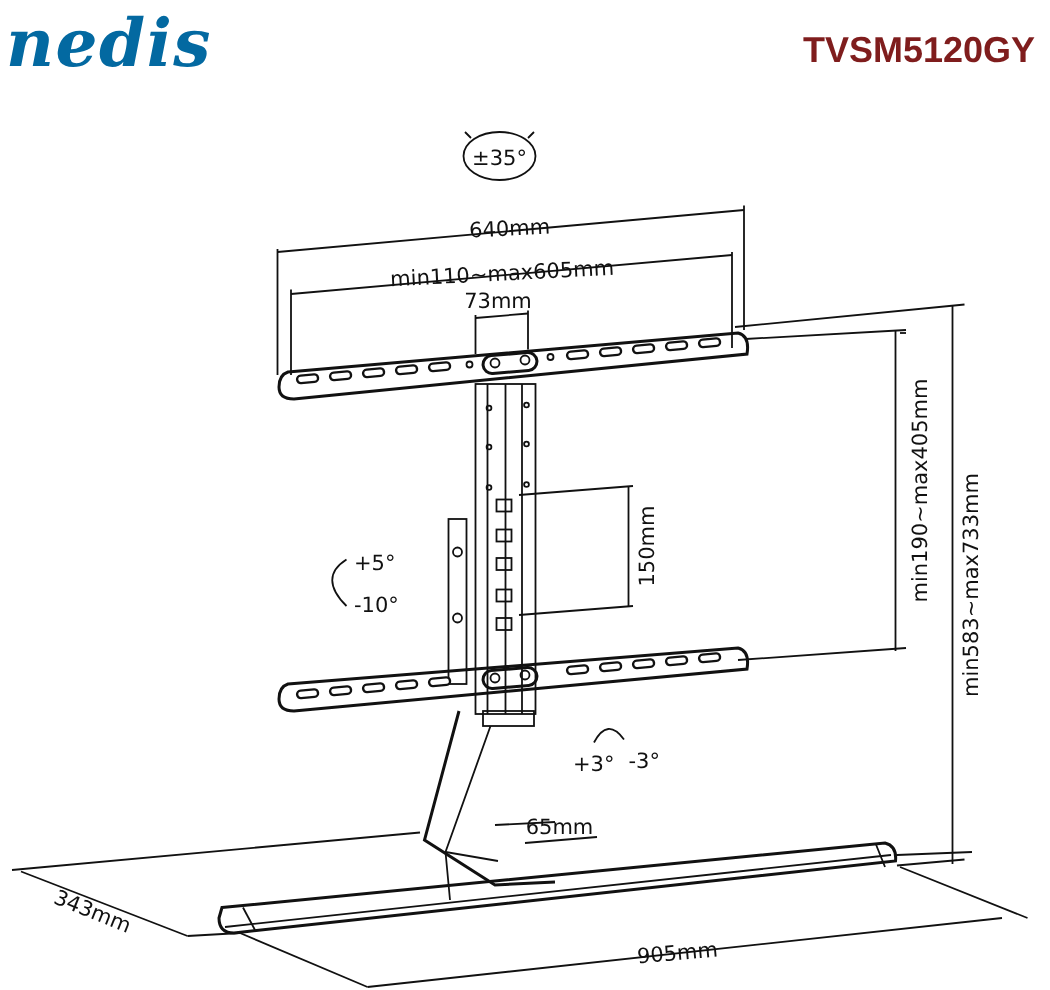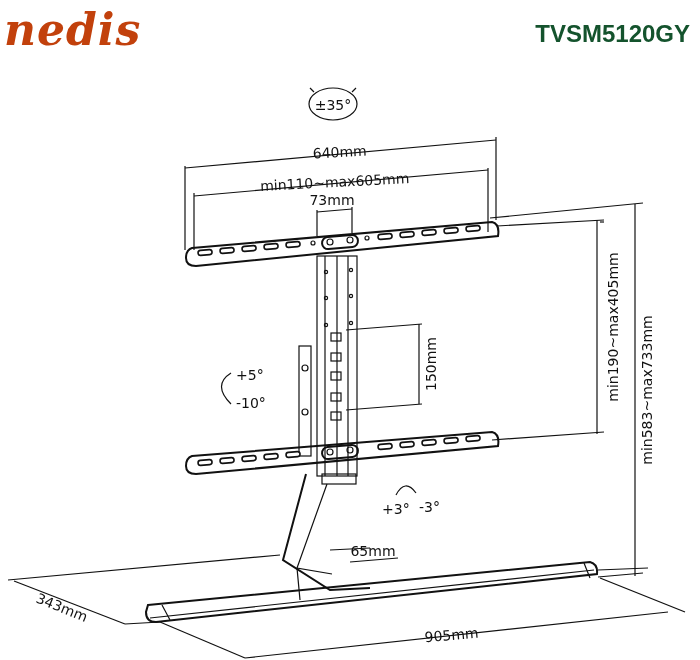--- a/index.html
+++ b/index.html
@@ -1,18 +1,18 @@
 <!DOCTYPE html>
 <html><head>
 <meta charset="utf-8">
 <style>
   html, body { margin: 0; padding: 0; background: #ffffff; }
   body { width: 700px; height: 660px; position: relative; overflow: hidden; font-family: "DejaVu Sans", sans-serif; }
-  .logo { position: absolute; left: 4px; top: 4px; font-family: "DejaVu Serif", serif; font-style: italic; font-weight: bold; font-size: 44px; color: #c2410c; letter-spacing: 1px; }
-  .model { position: absolute; right: 10px; top: 20px; font-family: "Liberation Sans", sans-serif; font-weight: bold; font-size: 24px; color: #14532d; }
+  .logo { position: absolute; left: 4px; top: 4px; font-family: "DejaVu Serif", serif; font-style: italic; font-weight: bold; font-size: 44px; color: #0369a1; letter-spacing: 1px; }
+  .model { position: absolute; right: 10px; top: 20px; font-family: "Liberation Sans", sans-serif; font-weight: bold; font-size: 24px; color: #7f1d1d; }
   svg { position: absolute; left: 0; top: 0; }
   .dim { font-family: "DejaVu Sans", sans-serif; font-size: 14px; fill: #111; }
   .ln { stroke: #111; stroke-width: 1.2; fill: none; }
   .thk { stroke: #111; stroke-width: 2; fill: none; }
   .slot { stroke: #111; stroke-width: 1.6; fill: #fff; }
 </style>
 </head>
 <body>
 
 <div class="logo">nedis</div>

